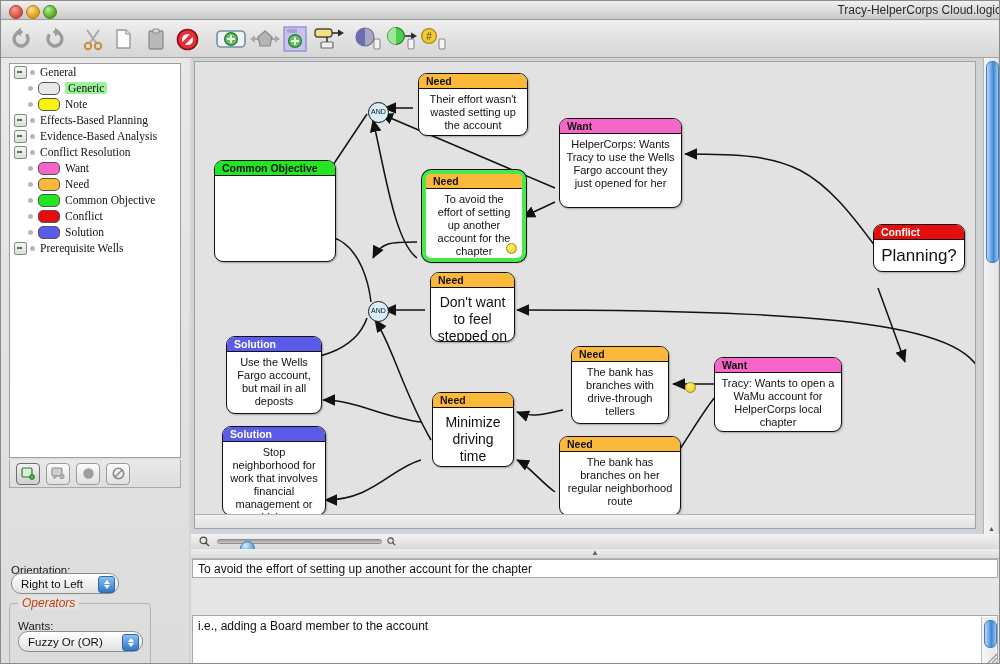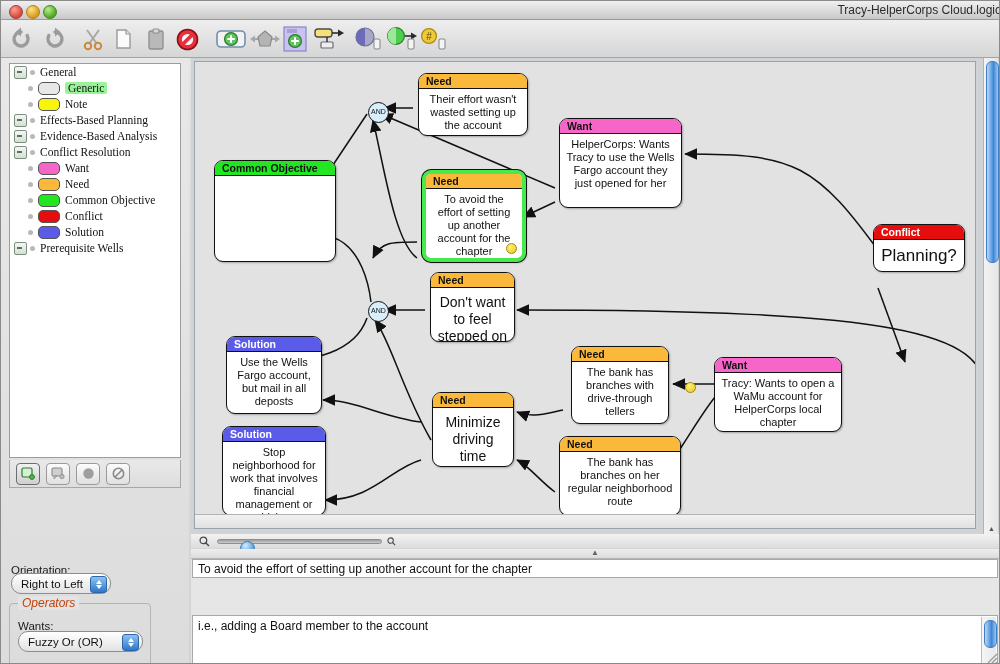--- a/index.html
+++ b/index.html
@@ -469,21 +469,21 @@
         </div>
         <div class="mini-btn">
           <svg width="13" height="13" viewBox="0 0 13 13">
             <circle cx="6.5" cy="6.5" r="5.2" fill="none" stroke="#8a8a8a" stroke-width="1.6"></circle>
             <line x1="2.8" y1="10.2" x2="10.2" y2="2.8" stroke="#8a8a8a" stroke-width="1.6"></line>
           </svg>
         </div>
       </div>
 
     <div class="fld-label" style="left:10px; top:506px;">Orientation:</div>
-    <div class="popup" style="left:10px; top:515px; width:100px;">
+    <div class="popup" style="left:10px; top:515px; width:108px;">
       <span>Right to Left</span>
       <span class="arrows">
           <span class="up"></span>
           <span class="dn"></span>
         </span>
     </div>
 
     <div id="opbox">
       <div class="legend">Operators</div>
       <div class="fld-label" style="left:8px; top:16px;">Wants:</div>

